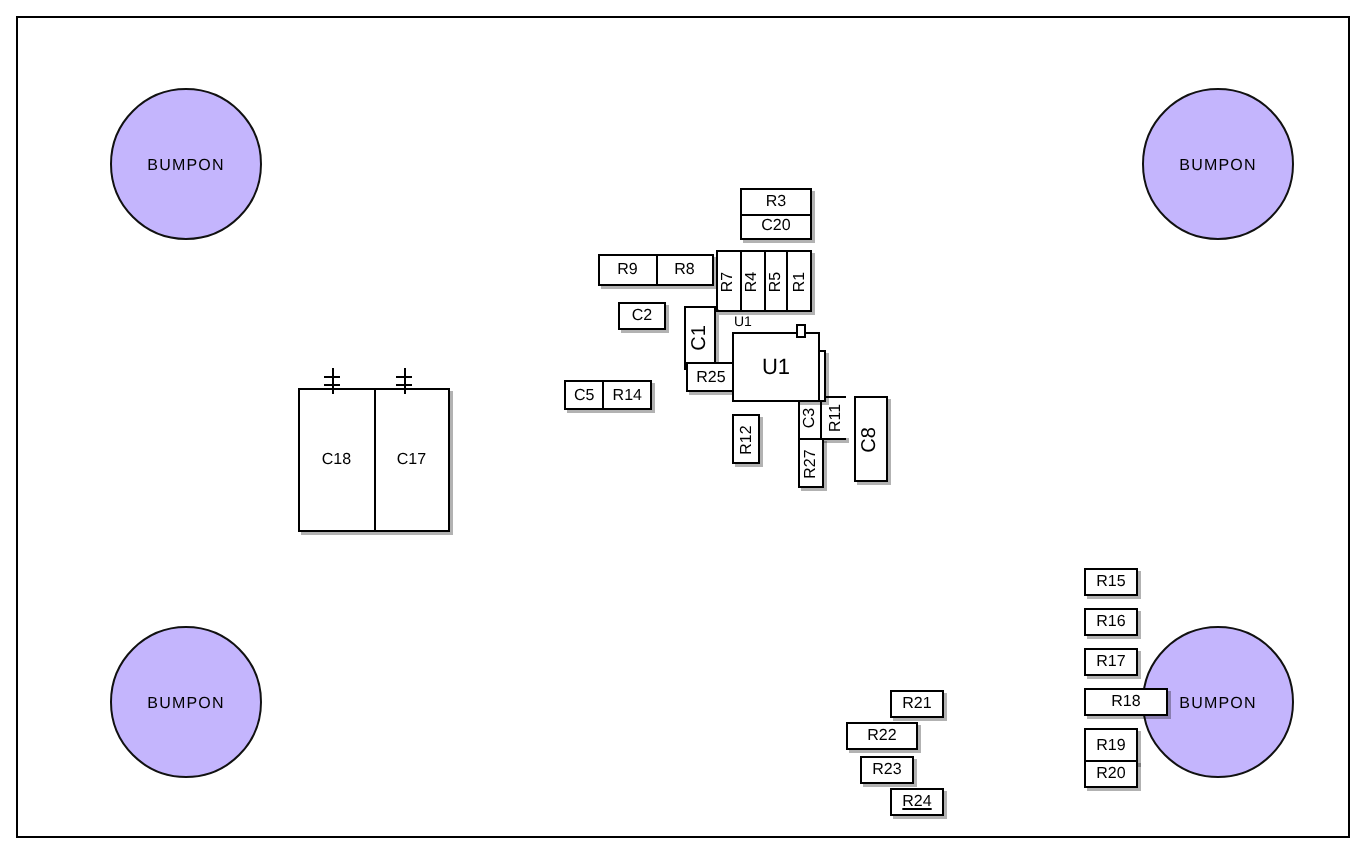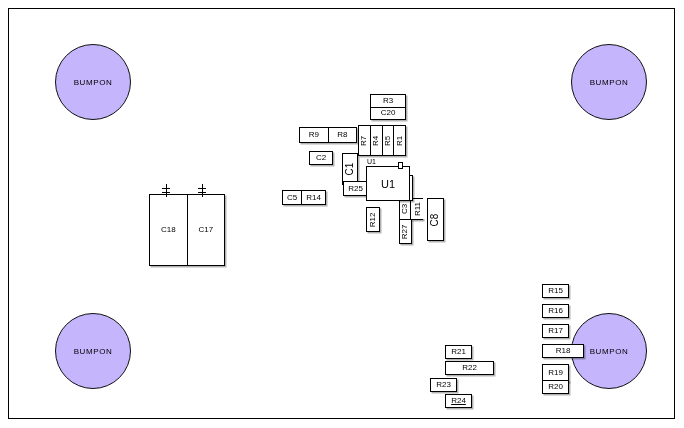--- a/index.html
+++ b/index.html
@@ -260,21 +260,21 @@
     </div>
     <div class="comp" style="left: 542px; top: 364px; width: 27px; height: 18px;">
       <span class="comp-label">R19</span>
     </div>
     <div class="comp" style="left: 542px; top: 380px; width: 27px; height: 14px;">
       <span class="comp-label">R20</span>
     </div>
     <div class="comp" style="left: 445px; top: 345px; width: 27px; height: 14px;">
       <span class="comp-label">R21</span>
     </div>
-    <div class="comp" style="left: 445px; top: 361px; width: 49px; height: 14px;">
+    <div class="comp" style="left: 423px; top: 361px; width: 36px; height: 14px;">
       <span class="comp-label">R22</span>
     </div>
     <div class="comp" style="left: 430px; top: 378px; width: 27px; height: 14px;">
       <span class="comp-label">R23</span>
     </div>
     <div class="comp" style="left: 445px; top: 394px; width: 27px; height: 14px; text-decoration: underline;">
       <span class="comp-label">R24</span>
     </div>
     <div id="u1-outline" style="left: 366px; top: 166px; width: 44px; height: 35px;">
       <span id="u1-designator">U1</span>

